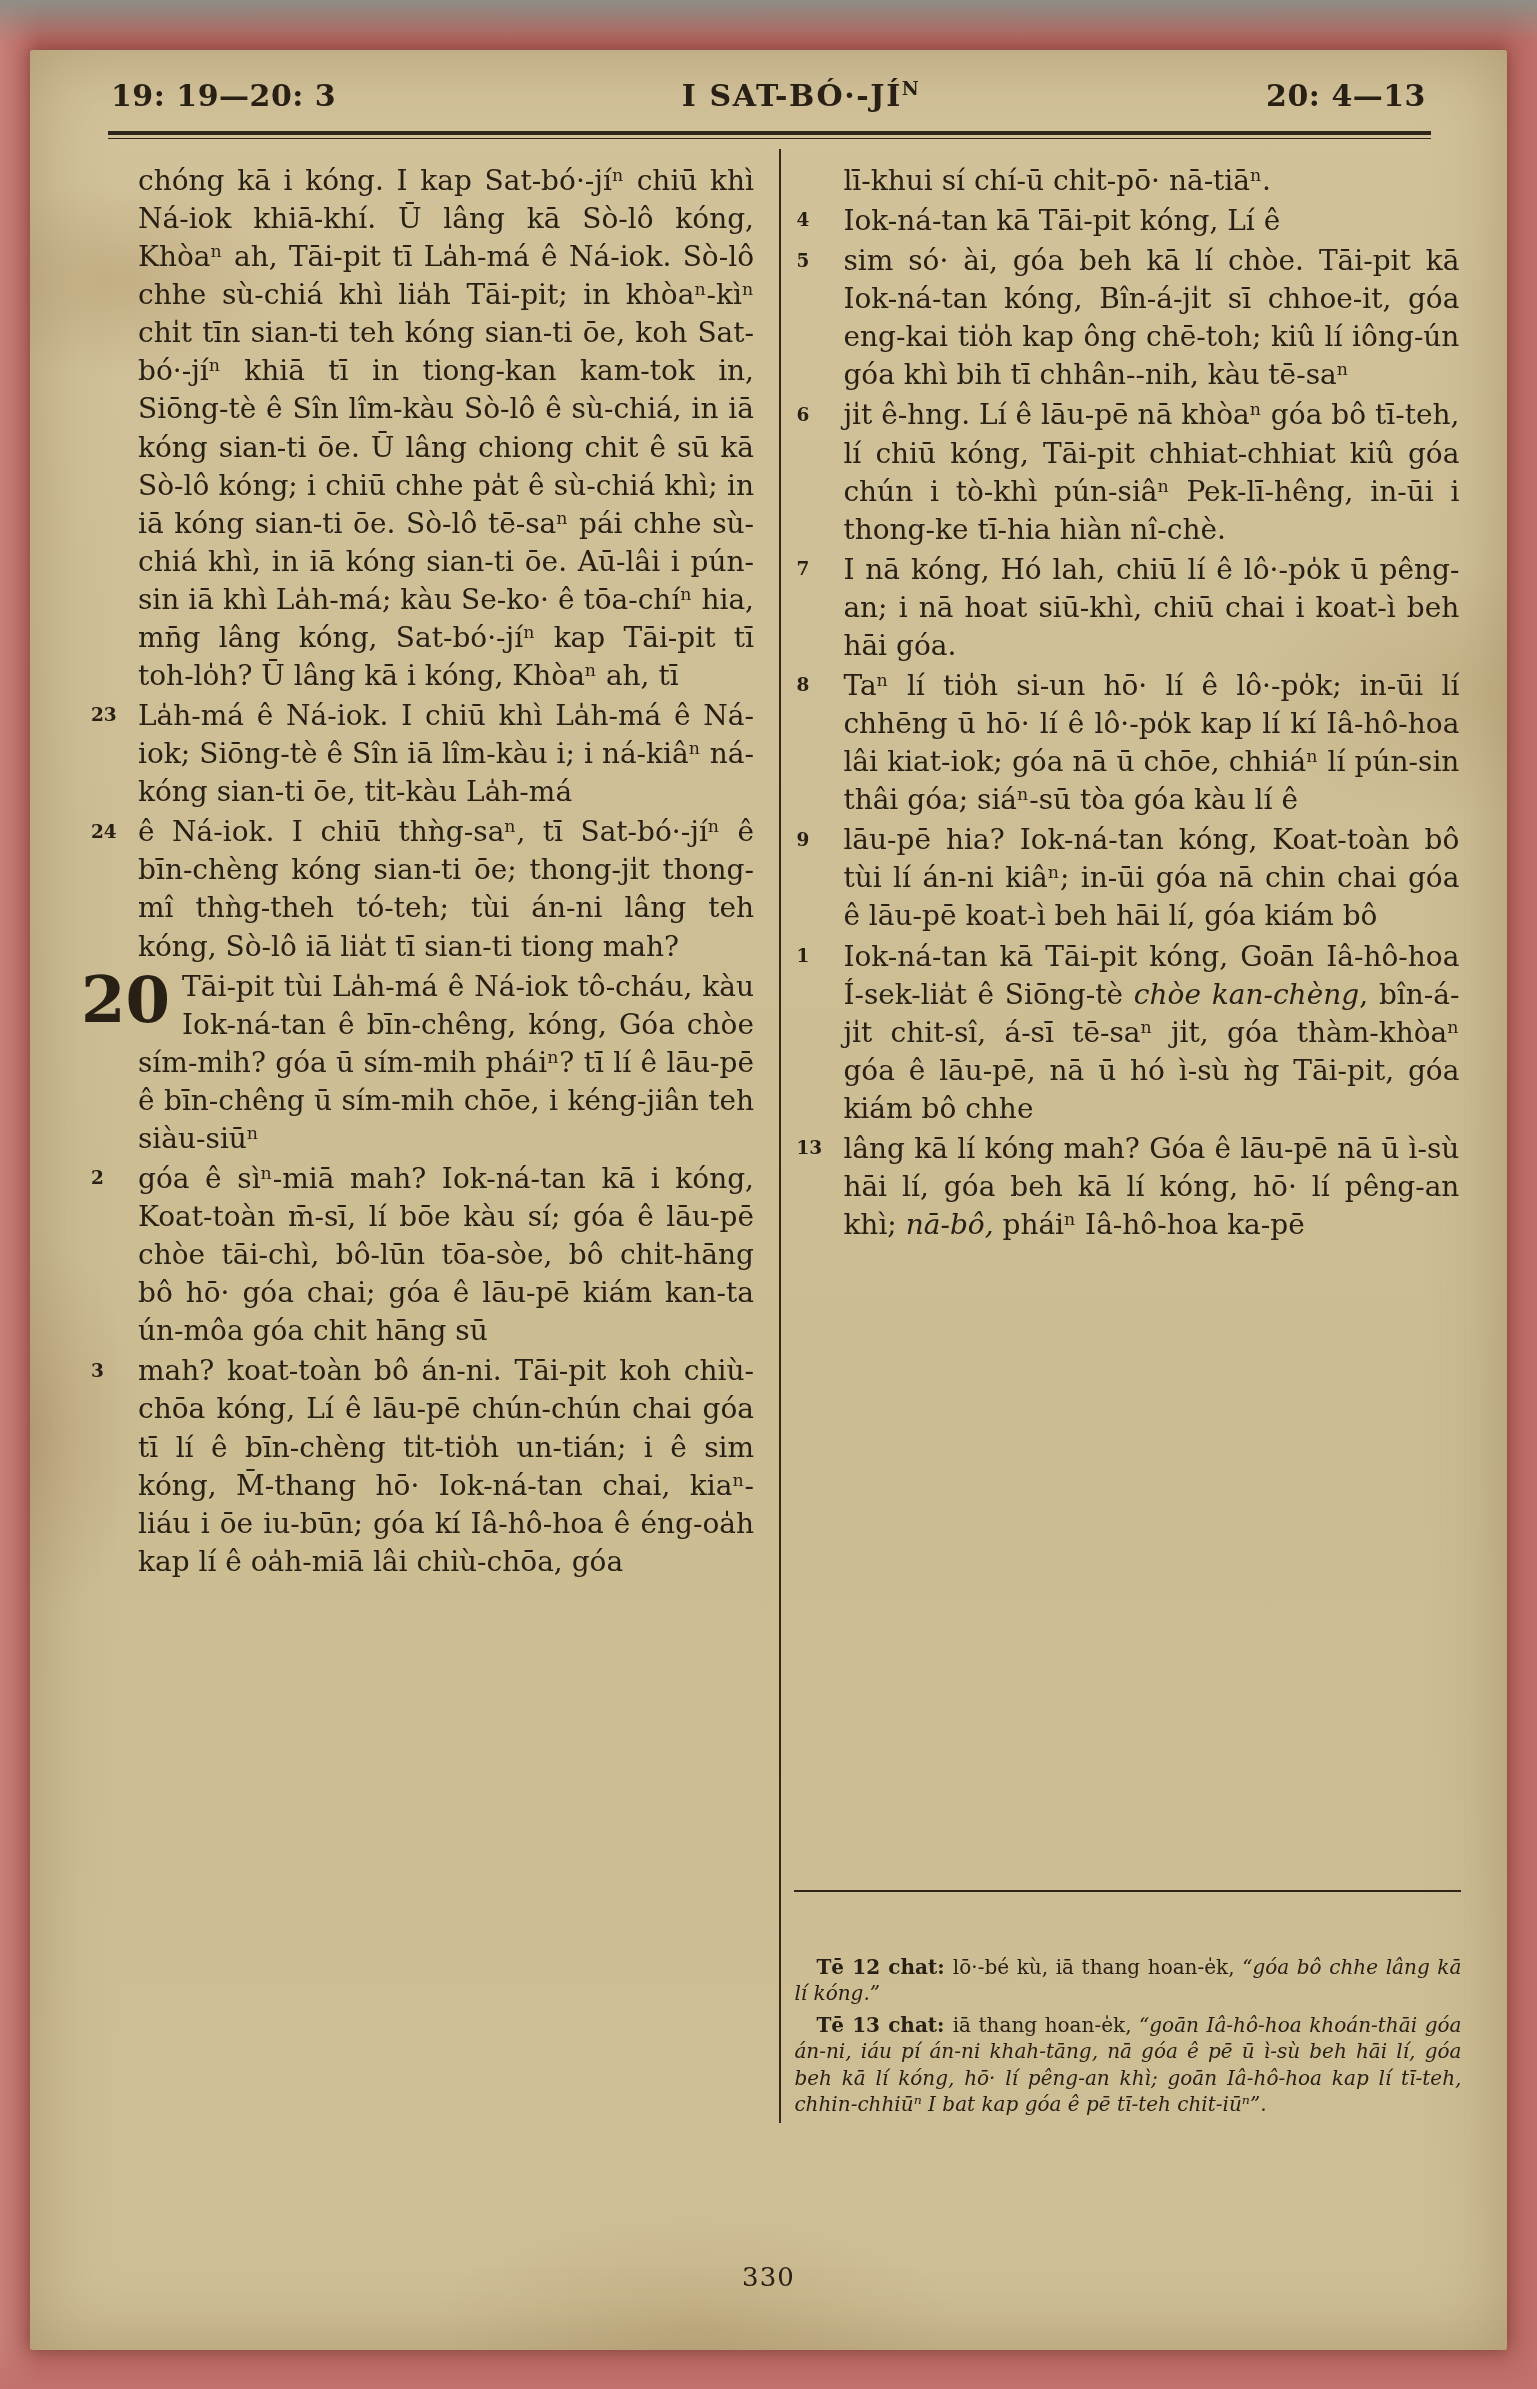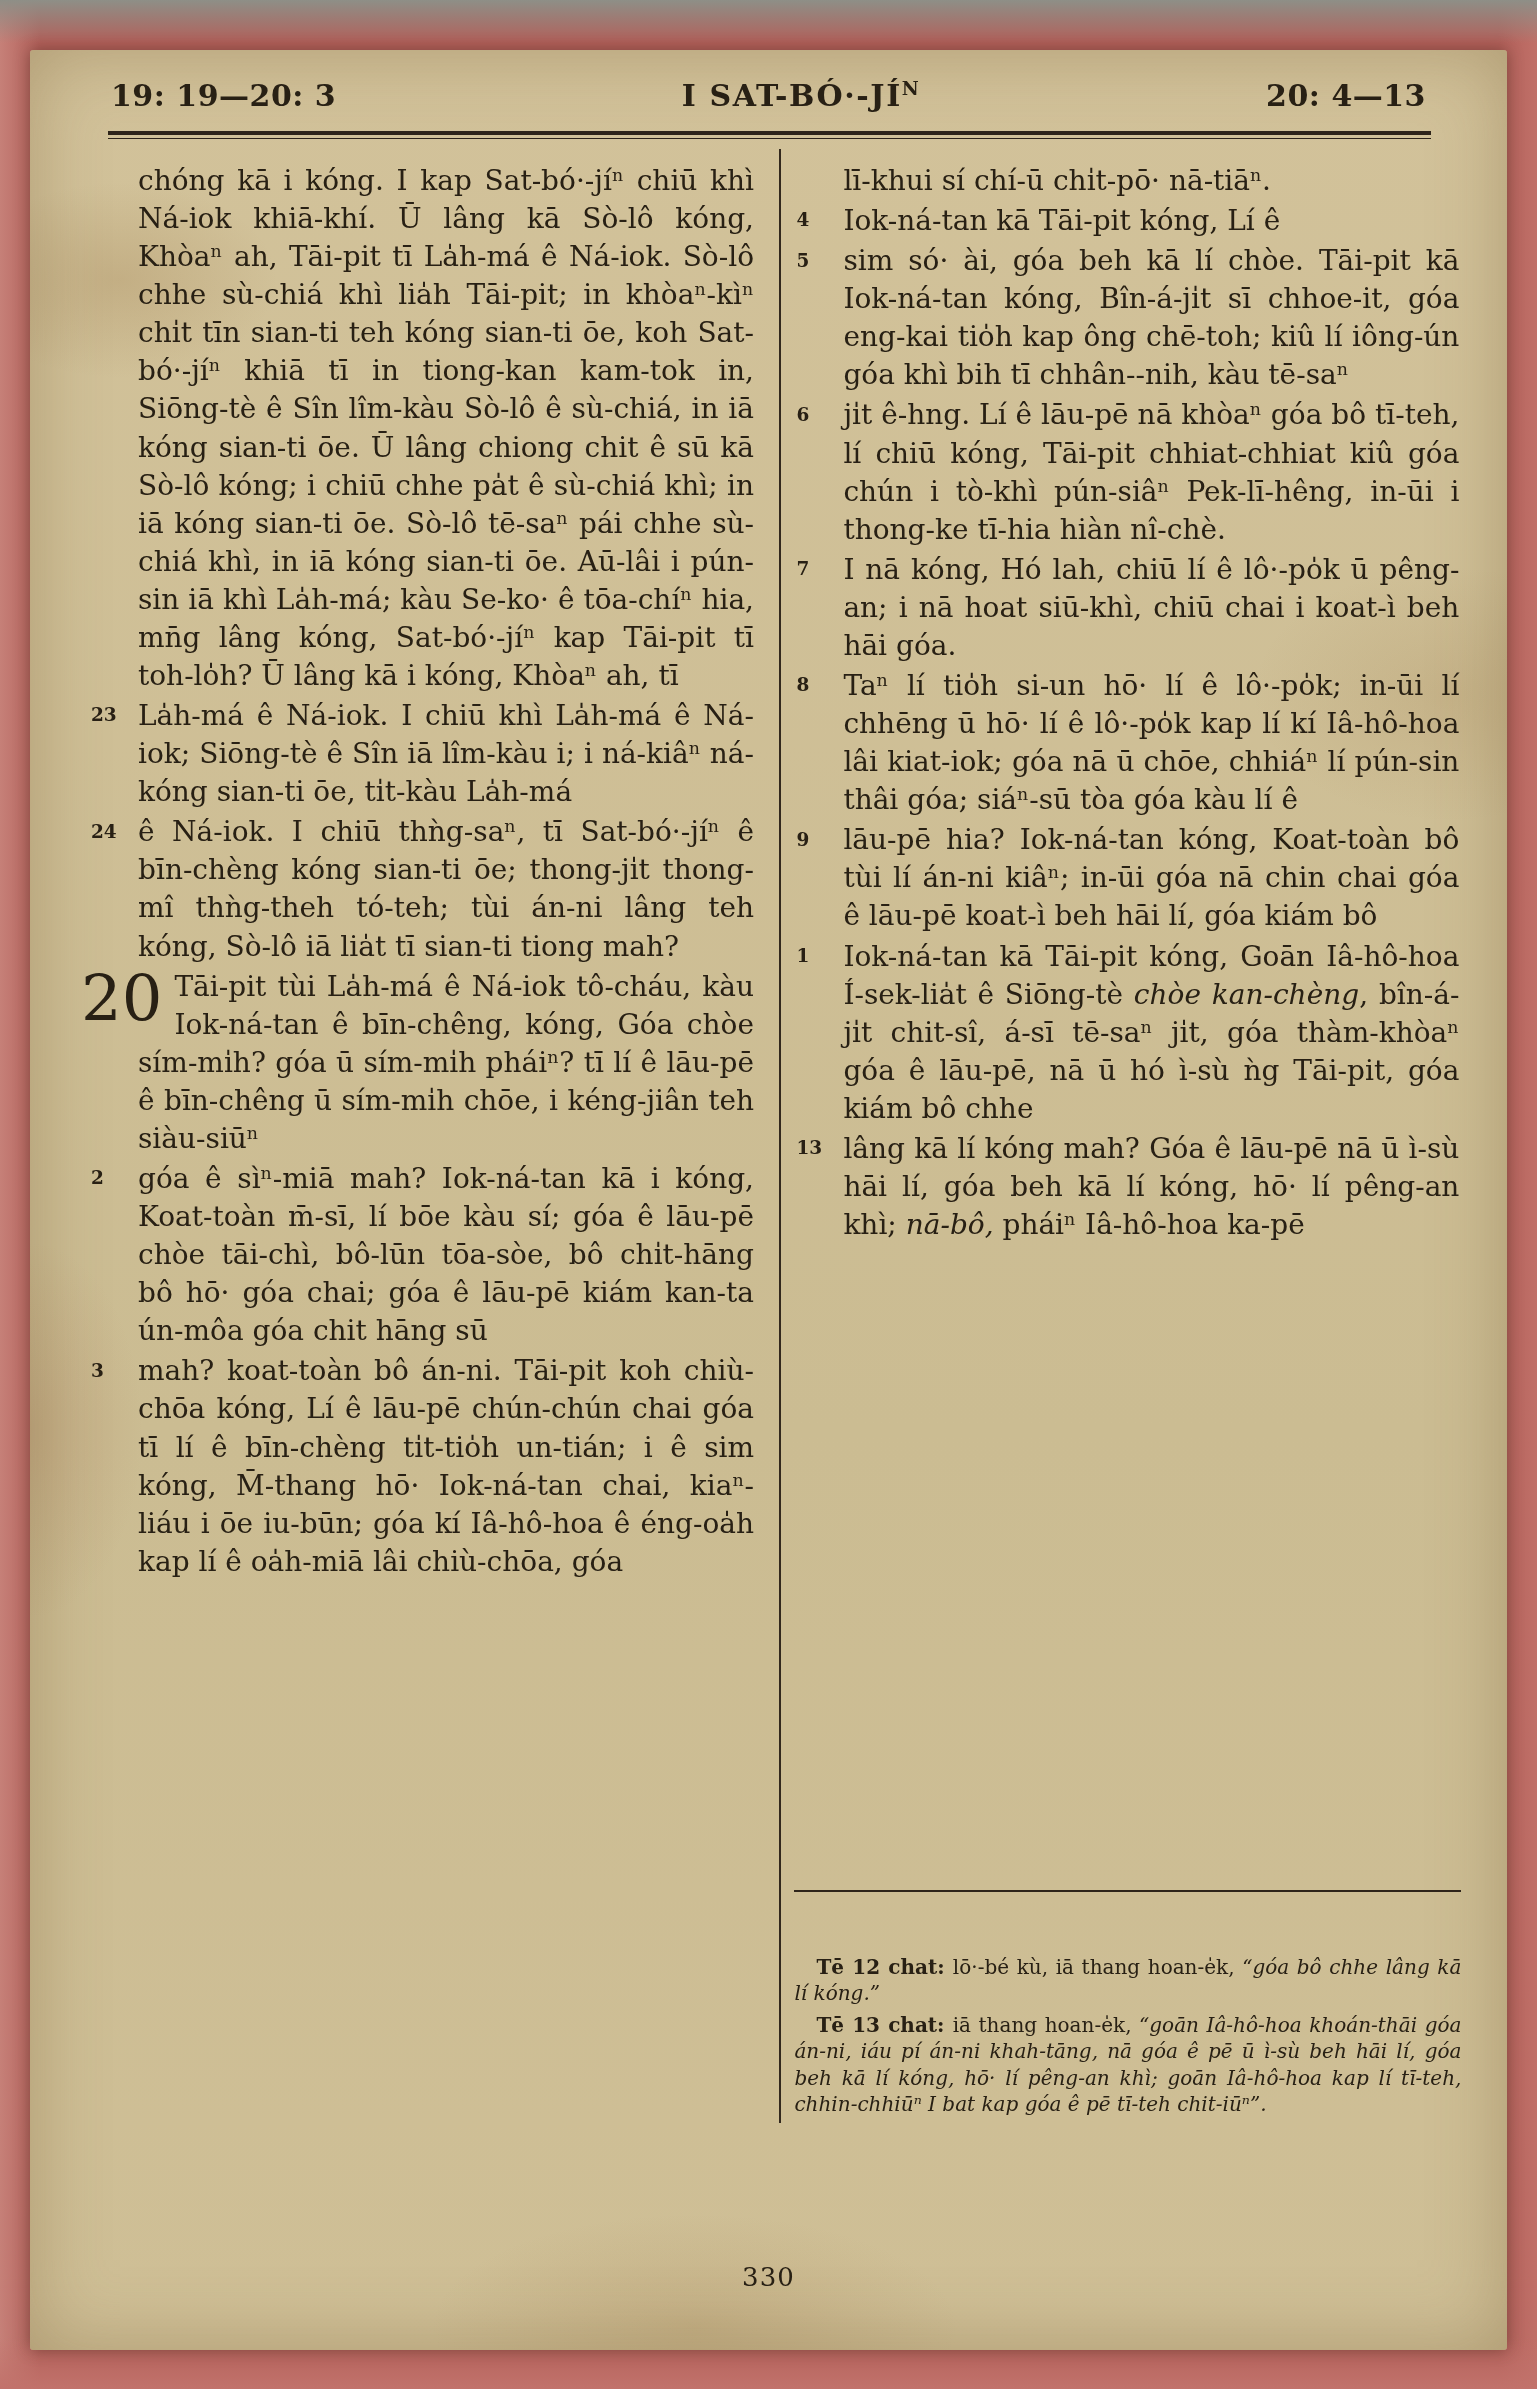--- a/index.html
+++ b/index.html
@@ -46,20 +46,21 @@
   .col.right{padding:0 7.6px 0 60px;display:flex;flex-direction:column;gap:48px;}
   .divider{width:2.7px;background:#32281d;margin-top:-10.8px;}
   .vblock{margin:2px;position:relative;}
   .vnum{
     position:absolute;left:-47px;top:5.4px;
     font-size:0.66em;font-weight:bold;
   }
   .chnum{
     float:left;font-size:64px;line-height:0.86;
     margin:4.3px 12px 0 -57px;
+    font-weight:bold;
   }
   .it{font-style:italic;}
   .bd{font-weight:bold;}
   .fnrule{margin-top:auto;border-top:2.2px solid #2e241a;margin-left:-47px;margin-bottom:14px;}
   .footnote{
     margin:0 0 5.4px -47px;
     font-size:20px;line-height:1.32;text-indent:1.1em;text-align:justify;
   }
   .page-number{
     position:absolute;left:0;right:0;bottom:58px;

